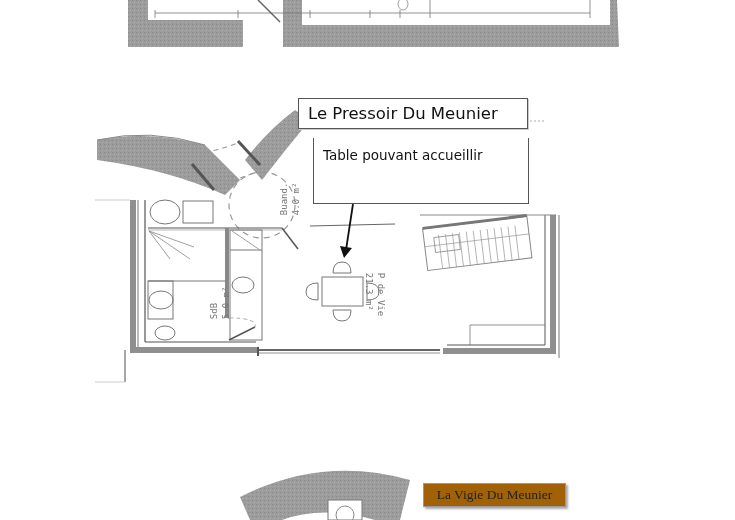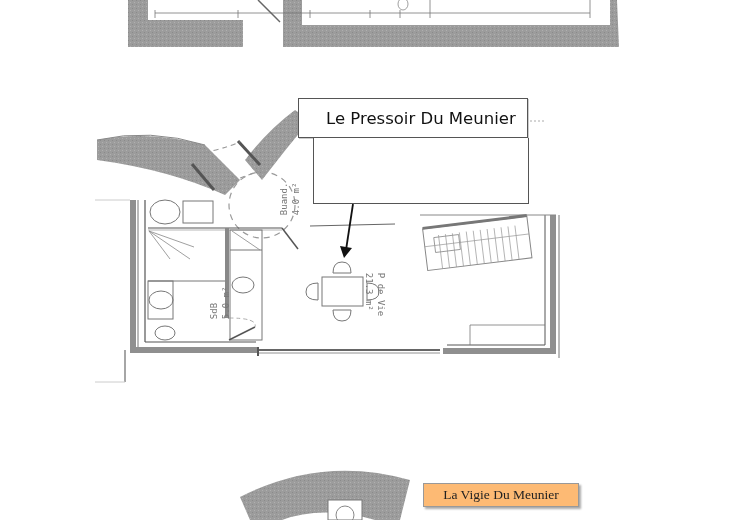--- a/index.html
+++ b/index.html
@@ -1,34 +1,34 @@
 <!DOCTYPE html>
 <html><head>
 <meta charset="utf-8">
 <style>
   html, body { margin:0; padding:0; background:#ffffff; }
   body { width:735px; height:520px; position:relative; overflow:hidden; font-family:"Liberation Sans", sans-serif; }
   svg.plan { position:absolute; left:0; top:0; }
   .callout-title {
-    position:absolute; left:298px; top:98px; width:230px; height:40px;
+    position:absolute; left:298px; top:98px; width:230px; height:31px;
     border:1px solid #555; background:#fff; box-sizing:border-box;
     font-family:"DejaVu Sans", sans-serif; font-size:16.5px; color:#111;
-    display:flex; align-items:center; padding-left:27px;
+    display:flex; align-items:center; padding-left:9px;
     box-shadow: 1px 1px 0 #ccc;
   }
   .callout-note {
     position:absolute; left:313px; top:138px; width:216px; height:66px;
     border:1px solid #555; border-top:none; background:#fff; box-sizing:border-box;
     font-family:"DejaVu Sans", sans-serif; font-size:13.5px; color:#111;
     padding:6px 0 0 9px; line-height:23px;
   }
   .callout-note span { display:block; }
   .vigie-label {
-    position:absolute; left:423px; top:483px; width:156px; height:24px;
-    border:1px solid #999; background:#fdba74; box-sizing:border-box;
+    position:absolute; left:423px; top:483px; width:143px; height:24px;
+    border:1px solid #999; background:#a16207; box-sizing:border-box;
     font-family:"Liberation Serif", serif; font-size:13.5px; color:#222;
     display:flex; align-items:center; justify-content:center;
     box-shadow: 2px 2px 2px #aaa;
   }
   .rot-label {
     position:absolute; font-family:"DejaVu Sans Mono", monospace; font-size:9px; color:#777;
     transform-origin:left top; white-space:pre; line-height:11px;
   }
 </style>
 </head>
@@ -178,17 +178,18 @@
   <span>P de Vie</span>
 </div>
 <div class="rot-label" style="left:385px;top:262px;transform:rotate(90deg);transform-origin:left top;">
   <span>21.3 m²</span>
 </div>
 
 <div class="callout-title">
   <span>Le Pressoir Du Meunier</span>
 </div>
 <div class="callout-note">
+  <span>Table pouvant accueillir</span>
 </div>
 
 <div class="vigie-label">
   <span>La Vigie Du Meunier</span>
 </div>
 
 </body></html>

